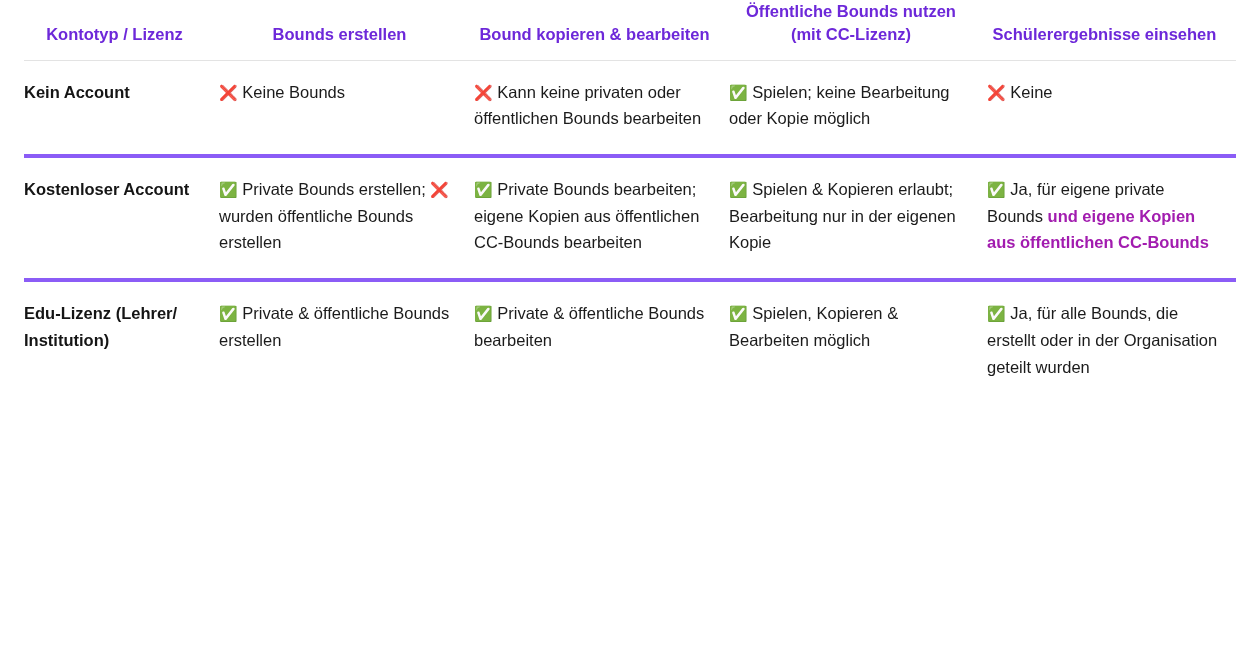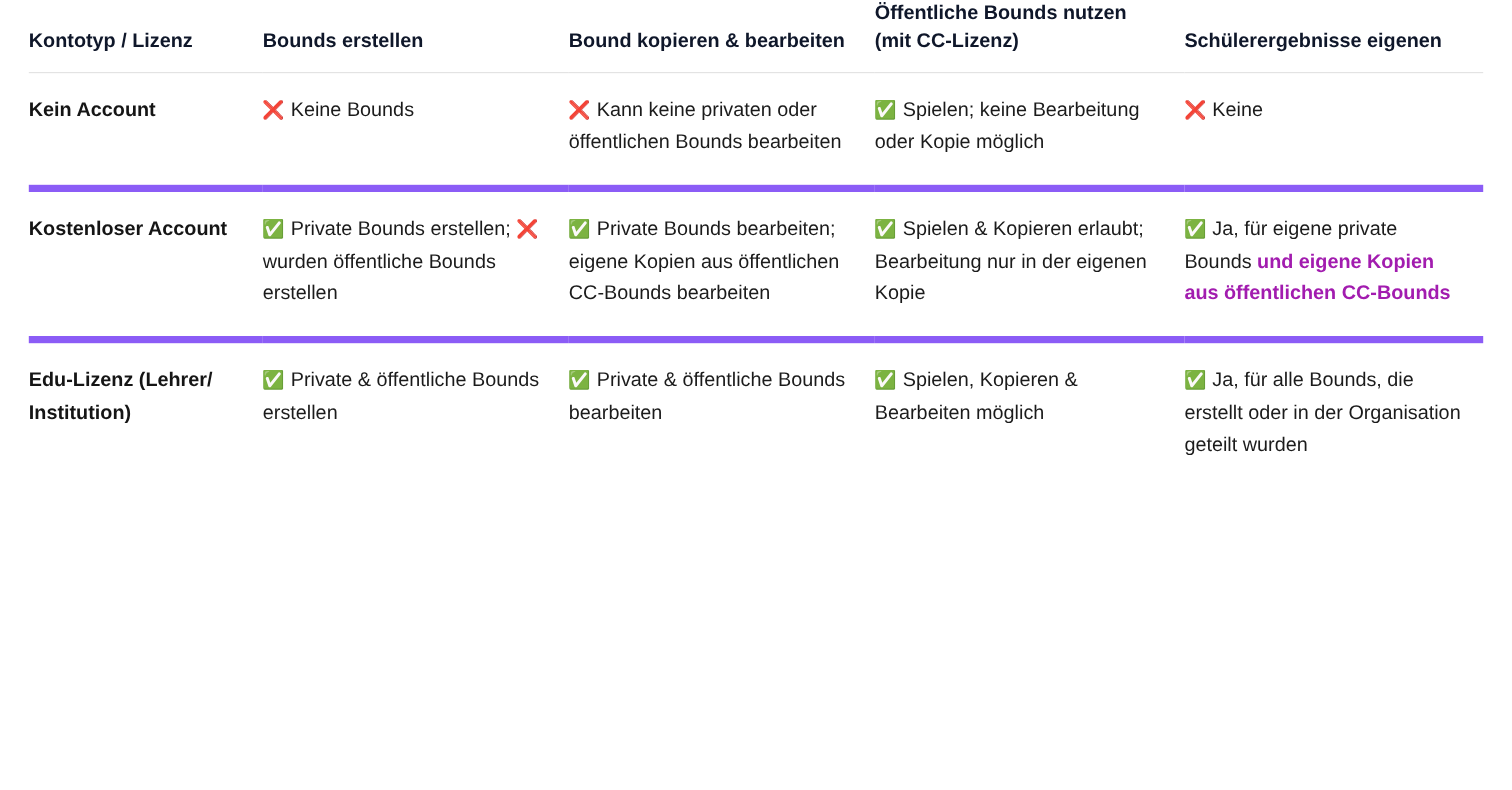--- a/index.html
+++ b/index.html
@@ -26,38 +26,38 @@
     border-collapse: collapse;
     table-layout: fixed;
   }
   table.compat col.c0 { width: 195px; }
   table.compat col.c1 { width: 255px; }
   table.compat col.c2 { width: 255px; }
   table.compat col.c3 { width: 258px; }
   table.compat col.c4 { width: 249px; }
 
   thead th {
-    text-align: left;
+    text-align: center;
     vertical-align: bottom;
     font-size: 16.5px;
     font-weight: bold;
     line-height: 1.38;
-    color: #0f172a;
+    color: #6d28d9;
     padding: 0 14px 14px 0;
     border-bottom: 1px solid #e3e3e3;
   }
   thead th.first { padding-left: 0; }
 
   tbody td {
     vertical-align: top;
     font-size: 16.5px;
     line-height: 1.62;
     color: #1b1b1b;
     padding: 18px 14px 22px 0;
-    border-bottom: 6px solid #8b5cf6;
+    border-bottom: 4px solid #8b5cf6;
   }
   tbody tr:last-child td { border-bottom: none; }
   tbody td.rowhead {
     font-weight: bold;
     color: #151515;
   }
   .mark {
     font-family: "DejaVu Sans", sans-serif;
     font-size: 15px;
     line-height: 1;
@@ -77,21 +77,21 @@
         <col class="c2">
         <col class="c3">
         <col class="c4">
     </colgroup>
     <thead>
       <tr>
         <th class="first">Kontotyp / Lizenz</th>
         <th>Bounds erstellen</th>
         <th>Bound kopieren &amp; bearbeiten</th>
         <th>Öffentliche Bounds nutzen (mit CC-Lizenz)</th>
-        <th>Schülerergebnisse eigenen</th>
+        <th>Schülerergebnisse einsehen</th>
       </tr>
     </thead>
     <tbody>
 
       <tr>
         <td class="rowhead">Kein Account</td>
         <td>
           <span class="mark cross">❌</span>
           <span class="cell-inline">Keine Bounds</span>
         </td>

